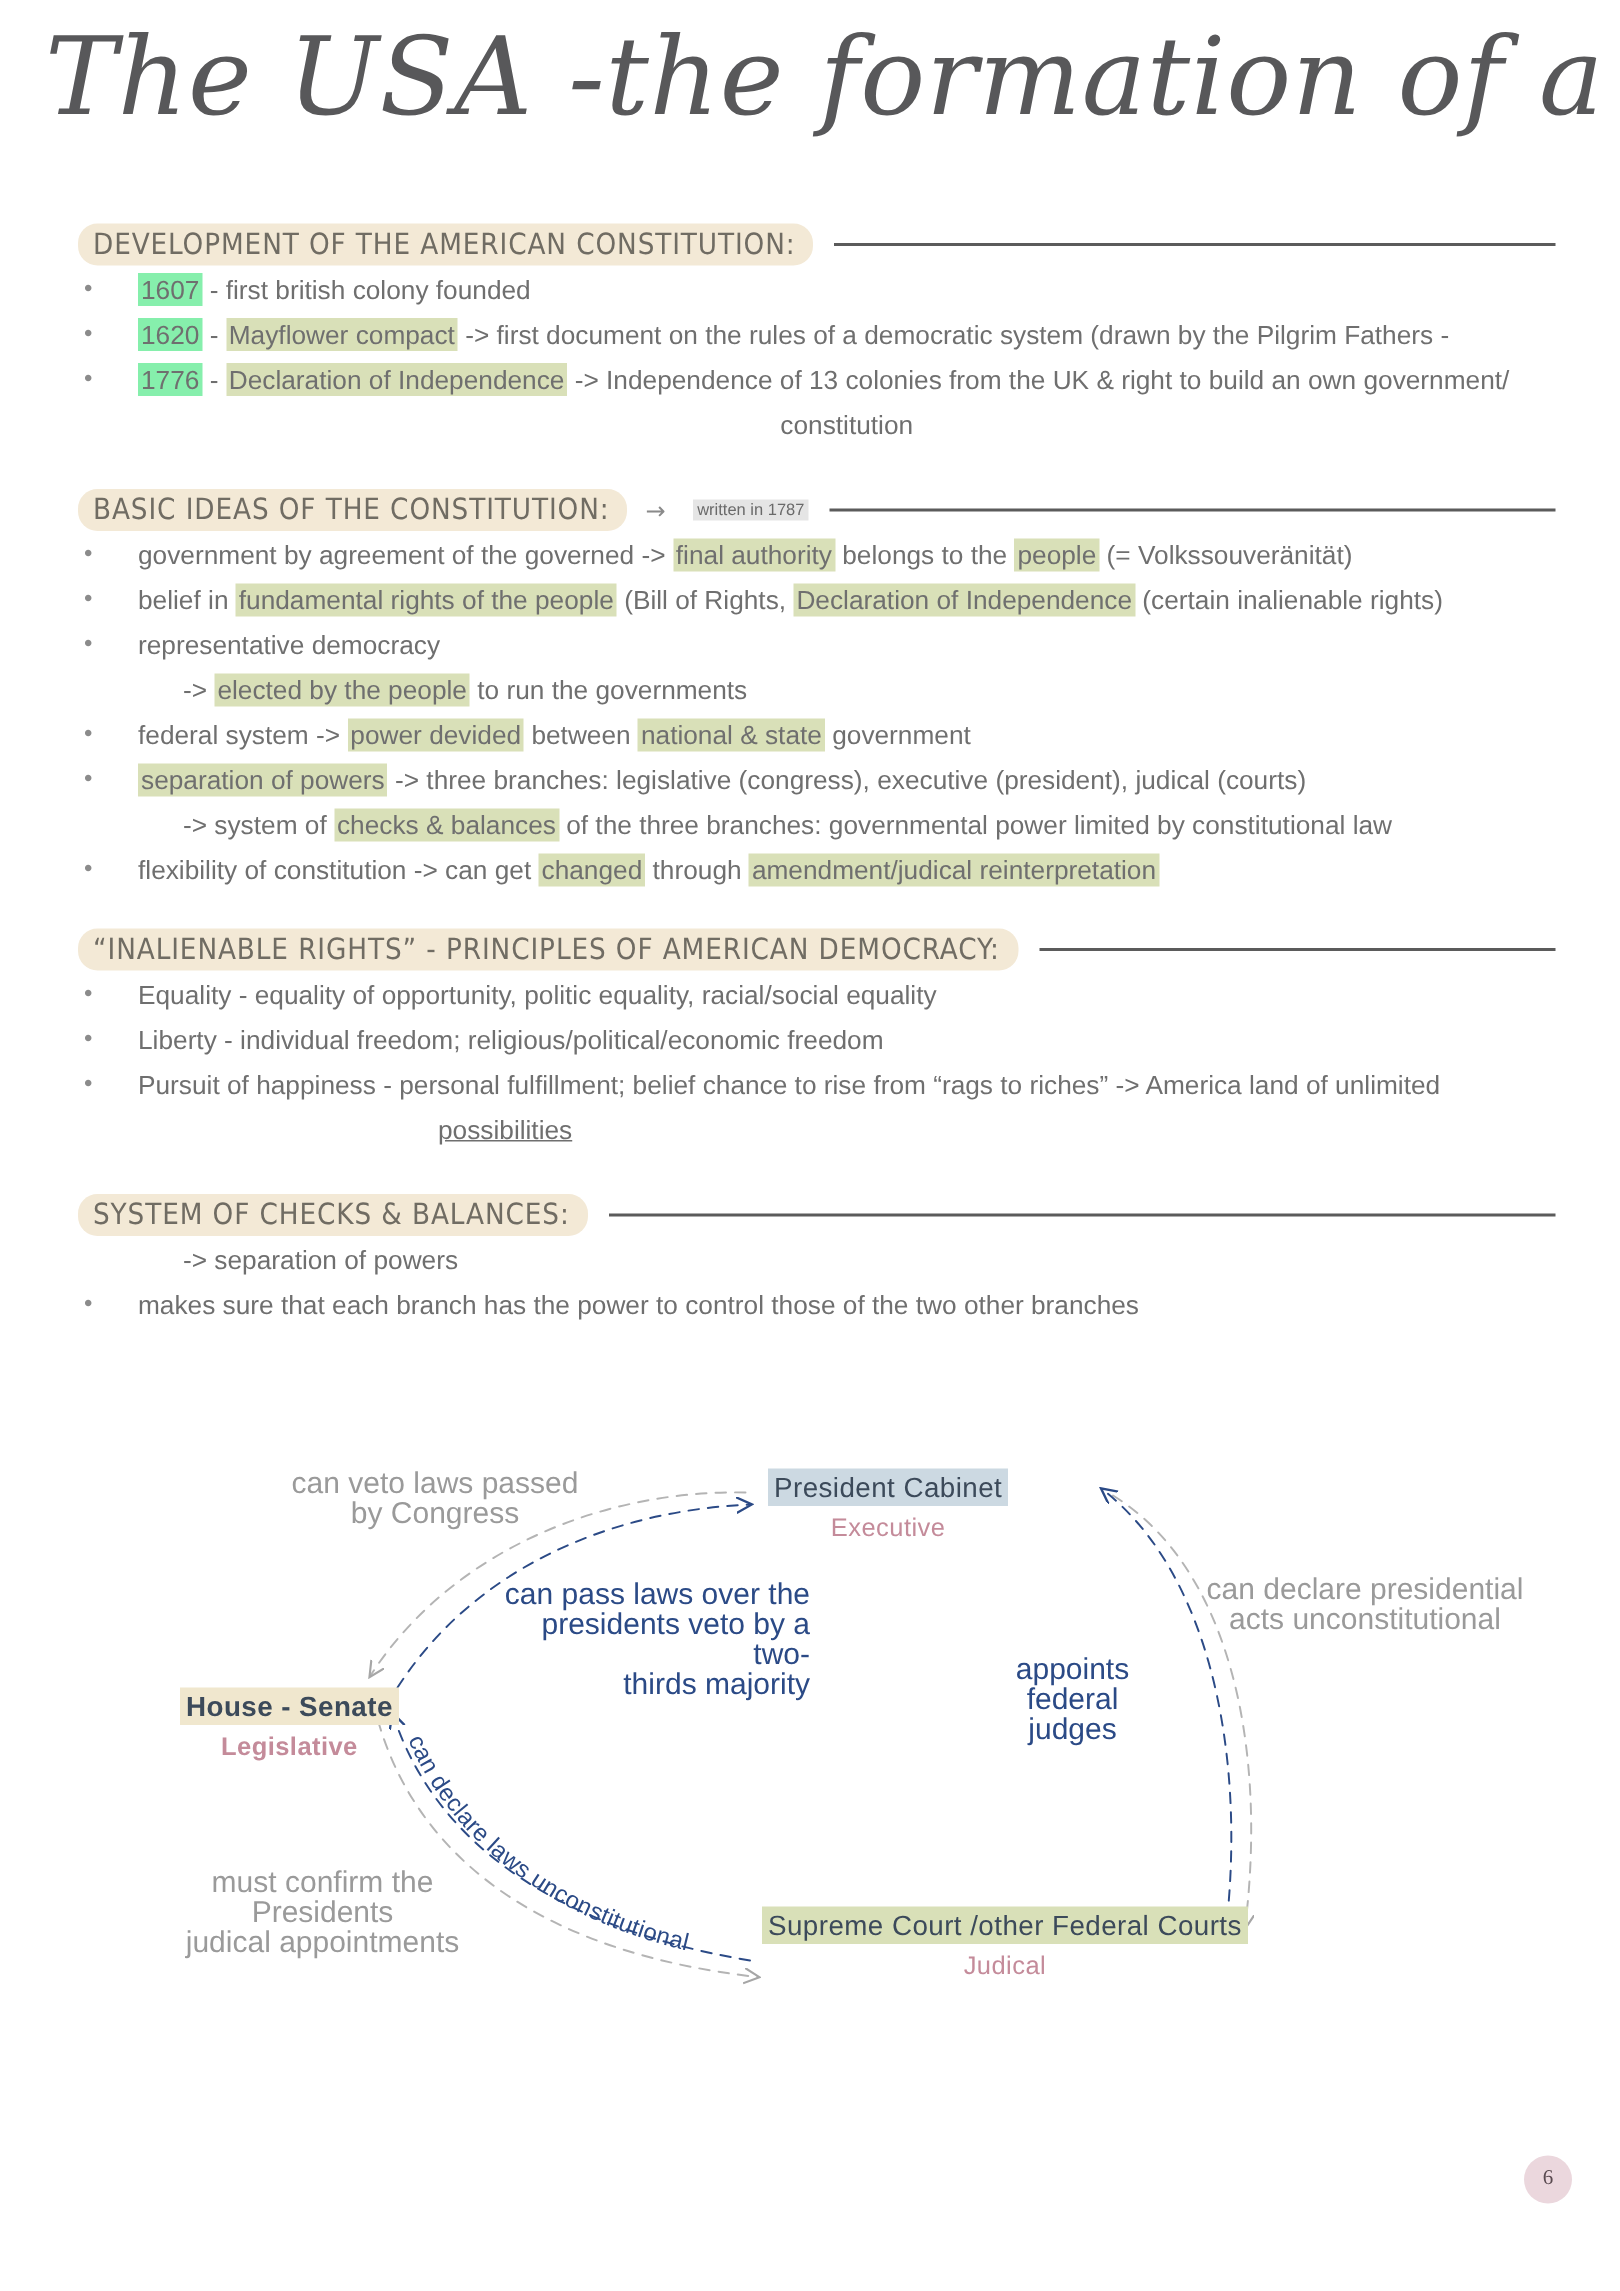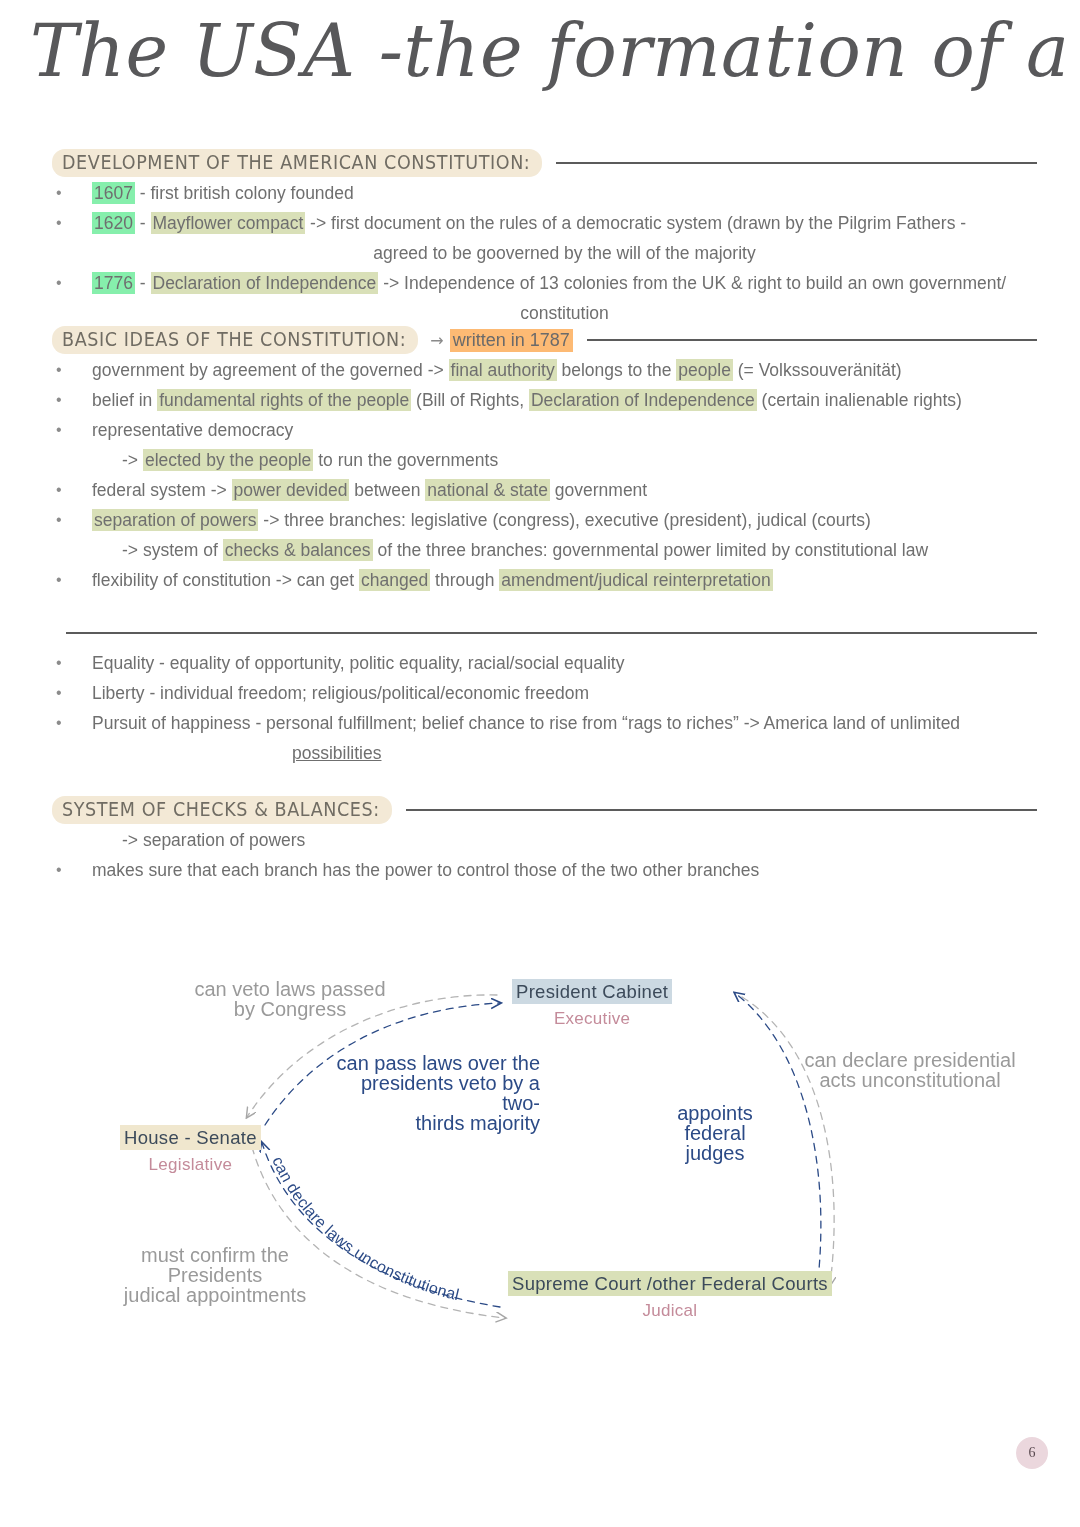--- a/index.html
+++ b/index.html
@@ -51,26 +51,26 @@
     padding: 3px 12px 4px 10px;
     font-family: "DejaVu Sans Condensed", "Liberation Sans Narrow", "Liberation Sans", sans-serif;
     font-size: 19.5px;
     letter-spacing: 0.6px;
     color: #706c63;
     white-space: nowrap;
     line-height: 1.1;
   }
   .sec-annot {
     display: inline-block;
-    background: #fdba74;
-    font-size: 18px;
+    background: #e5e5e5;
+    font-size: 11px;
     font-family: "Liberation Sans", sans-serif;
     color: #6a6a6a;
     padding: 1px 3px;
-    margin-left: 4px;
+    margin-left: 16px;
     white-space: nowrap;
   }
   .sec-arrow {
     color: #8a8a8a;
     font-size: 16px;
     margin-left: 12px;
     margin-right: 2px;
   }
   .sec-rule {
     flex: 1 1 auto;
@@ -196,21 +196,20 @@
     <span class="sec-head">DEVELOPMENT OF THE AMERICAN CONSTITUTION:</span>
     <span class="sec-rule"></span>
   </div>
   <ul class="notes">
     <li class="bullet">
       <span class="hl-pink">1607</span><span> - first british colony founded</span>
     </li>
     <li class="bullet">
       <span class="hl-pink">1620</span><span> - </span><span class="hl-green">Mayflower compact</span><span> -&gt; first document on the rules of a democratic system (drawn by the Pilgrim Fathers -</span>
     </li>
-    <li class="center-cont">agreed to be gooverned by the will of the majority</li>
     <li class="bullet">
       <span class="hl-pink">1776</span><span> - </span><span class="hl-green">Declaration of Independence</span><span> -&gt; Independence of  13 colonies from the UK &amp; right to build an own government/</span>
     </li>
     <li class="center-cont">constitution</li>
   </ul>
 </div>
 
 <div class="section" style="top:325px;">
   <div class="sec-head-row">
     <span class="sec-head">BASIC IDEAS OF THE CONSTITUTION:</span>
@@ -239,20 +238,21 @@
       <span>-&gt; system of </span><span class="hl-green">checks &amp; balances</span><span> of the three branches: governmental power limited by constitutional law</span>
     </li>
     <li class="bullet">
       <span>flexibility of constitution -&gt; can get </span><span class="hl-green">changed</span><span> through </span><span class="hl-green">amendment/judical reinterpretation</span>
     </li>
   </ul>
 </div>
 
 <div class="section" style="top:618px;">
   <div class="sec-head-row">
+    <span class="sec-head">“INALIENABLE RIGHTS” - PRINCIPLES OF AMERICAN DEMOCRACY:</span>
     <span class="sec-rule"></span>
   </div>
   <ul class="notes">
     <li class="bullet">Equality - equality of opportunity, politic equality, racial/social equality</li>
     <li class="bullet">Liberty - individual freedom; religious/political/economic freedom</li>
     <li class="bullet">Pursuit of happiness - personal fulfillment; belief chance to rise from “rags to riches” -&gt; America land of unlimited</li>
     <li class="center-cont" style="text-align:left;padding-left:240px;text-decoration:underline;">possibilities</li>
   </ul>
 </div>
 
@@ -296,21 +296,21 @@
     <text class="curve-text">
       <textPath href="#arc-leg-jud-text" startOffset="4%" id="curve-label-target">can declare laws unconstitutional</textPath>
     </text>
   </svg>
 
   <div class="node" style="left:512px; top:46px;">
     <span class="node-label hl-blue">President  Cabinet</span>
     <span class="branch">Executive</span>
   </div>
 
-  <div class="node" style="left:120px; top:192px;">
+  <div class="node" style="left:120px; top:192px;font-weight:bold;">
     <span class="node-label hl-cream">House - Senate</span>
     <span class="branch">Legislative</span>
   </div>
 
   <div class="node" style="left:508px; top:338px;">
     <span class="node-label hl-green">Supreme Court /other Federal Courts</span>
     <span class="branch">Judical</span>
   </div>
 
   <div class="annot gray center" style="left:190px; top:44px; width:200px;">can veto laws passed

